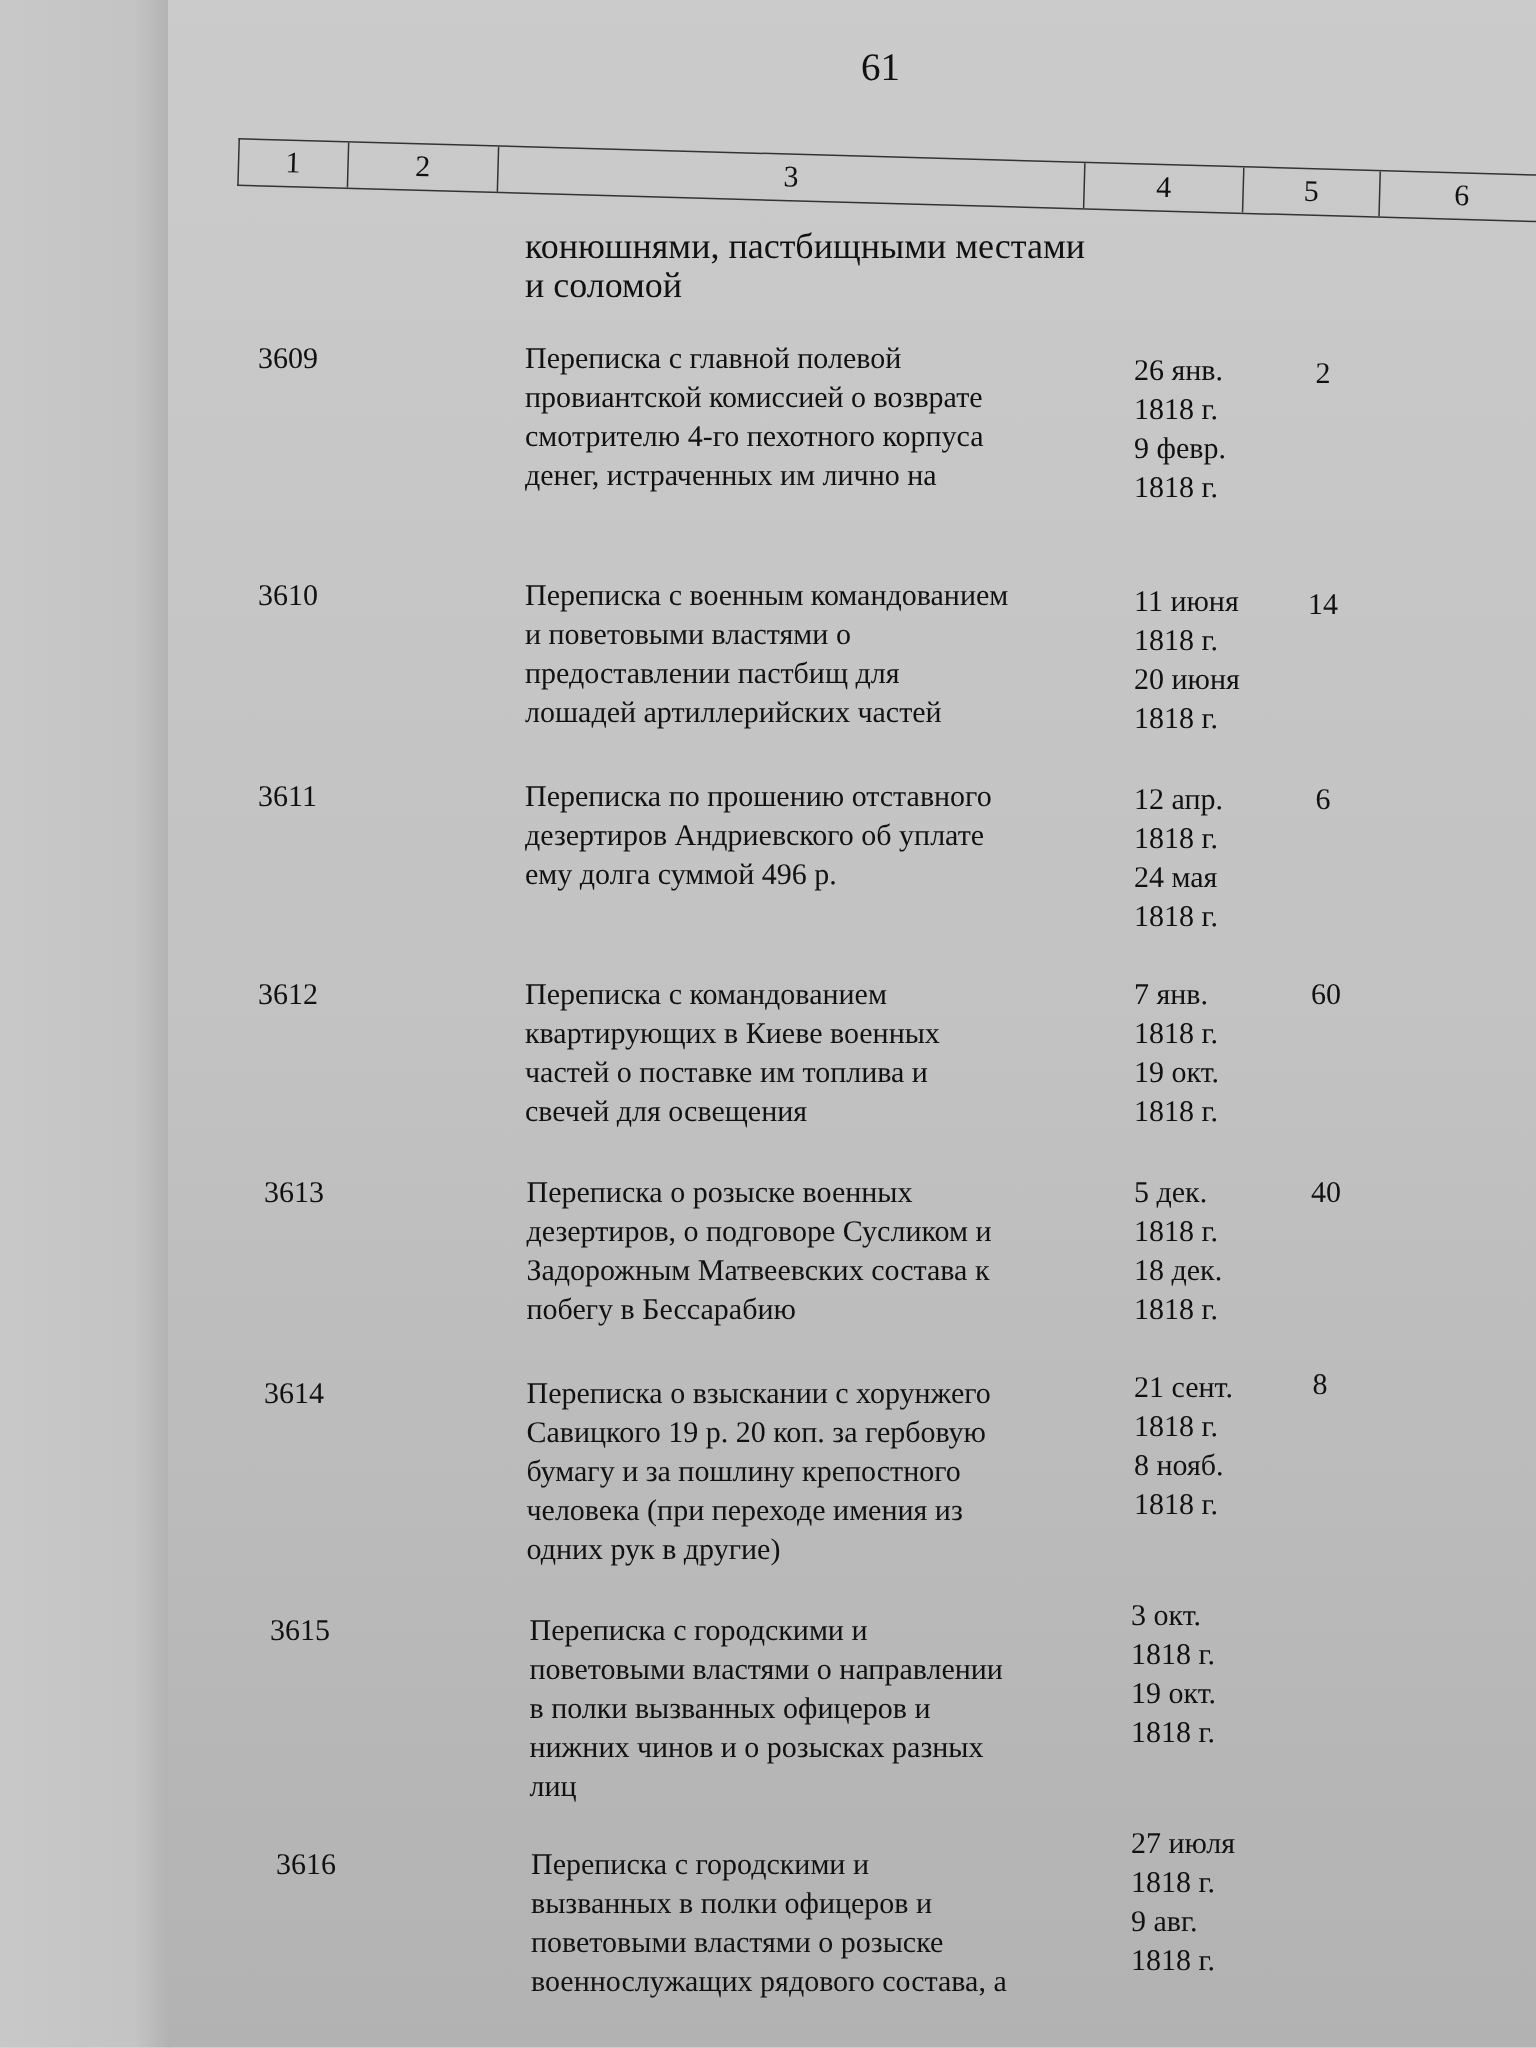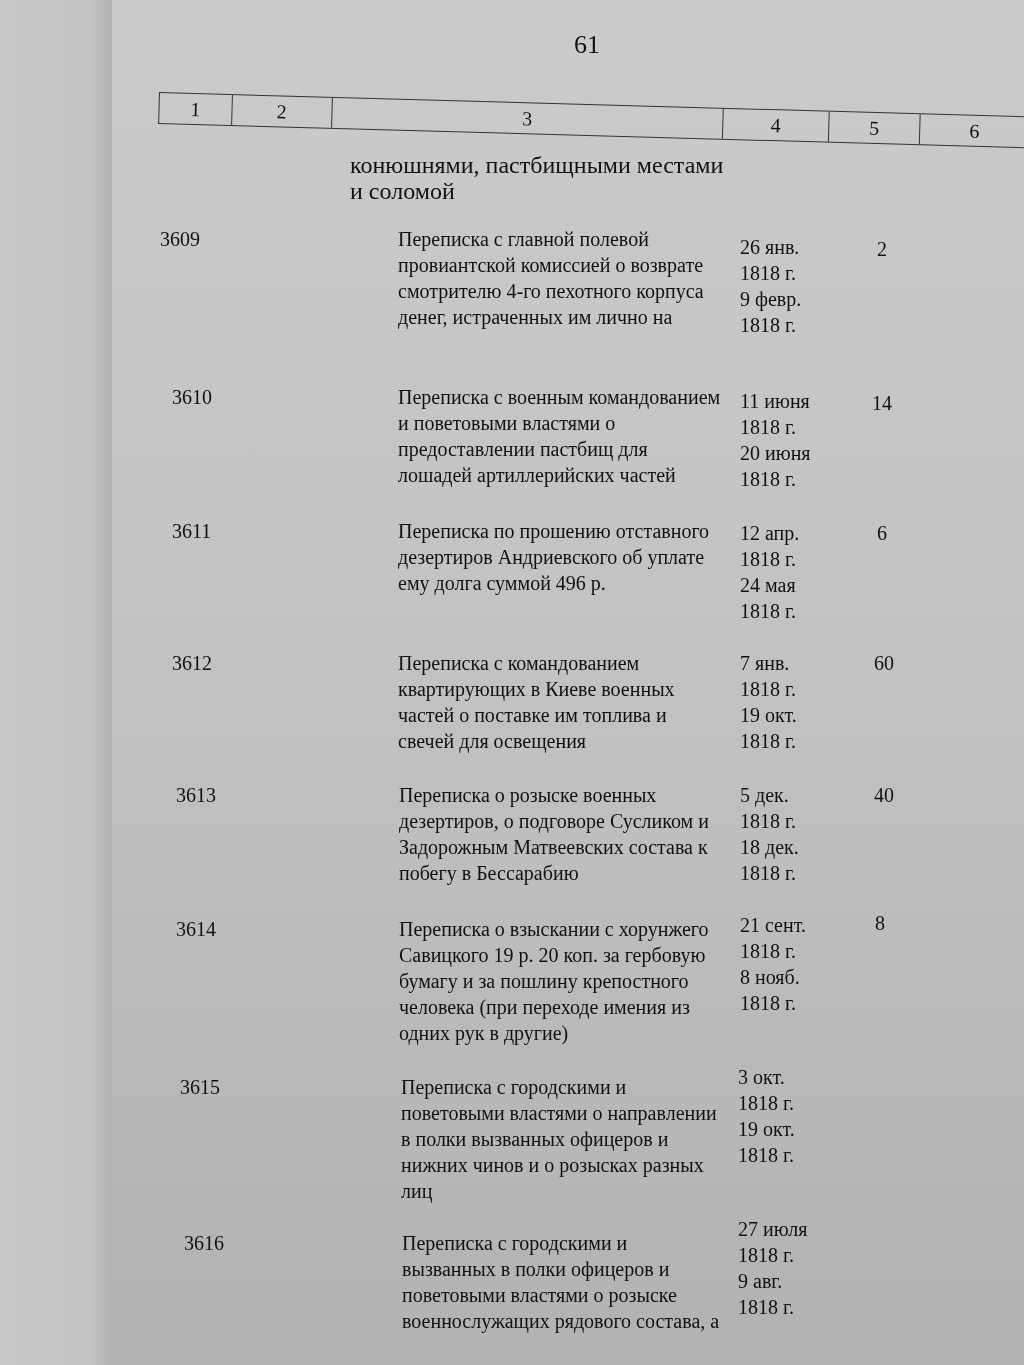--- a/index.html
+++ b/index.html
@@ -32,22 +32,22 @@
     .hcell {
       border-right: 1.2px solid #333; display: flex; align-items: center; justify-content: center;
       height: 100%;
     }
     .hcell:last-child { border-right: none; }
     .continuation {
       position: absolute; left: 350px; top: 152px; font-size: 24px; line-height: 26px;
     }
     .row { position: absolute; font-size: 20px; line-height: 26px; }
     .col-num { position: absolute; width: 80px; }
-    .col-desc { position: absolute; width: 380px; margin-left: 48px; }
-    .col-dates { position: absolute; width: 100px; }
+    .col-desc { position: absolute; width: 380px; }
+    .col-dates { position: absolute; width: 100px; margin-left: 16px; }
     .col-sheets { position: absolute; width: 40px; text-align: center; }
     .line { display: block; white-space: nowrap; }
   </style>
 </head>
 <body>
 
 <div class="left-page"></div>
 <div class="page"></div>
 
 <div class="page-number">61</div>
@@ -60,21 +60,21 @@
   <div class="hcell" style="width:90px">5</div>
   <div class="hcell" style="width:110px">6</div>
 </div>
 
 <div class="continuation">
   <span class="line">конюшнями, пастбищными местами</span>
   <span class="line">и соломой</span>
 </div>
 
 <div class="row" style="left:0;top:226px;">
-  <div class="col-num" style="left:160px">3609</div>
+  <div class="col-num" style="left:172px">3609</div>
   <div class="col-desc" style="left:350px">
     <span class="line">Переписка с главной полевой</span>
     <span class="line">провиантской комиссией о возврате</span>
     <span class="line">смотрителю 4-го пехотного корпуса</span>
     <span class="line">денег, истраченных им лично на</span>
   </div>
   <div class="col-dates" style="left:740px;top:8px">
     <span class="line">26 янв.</span>
     <span class="line">1818 г.</span>
     <span class="line">9 февр.</span>

